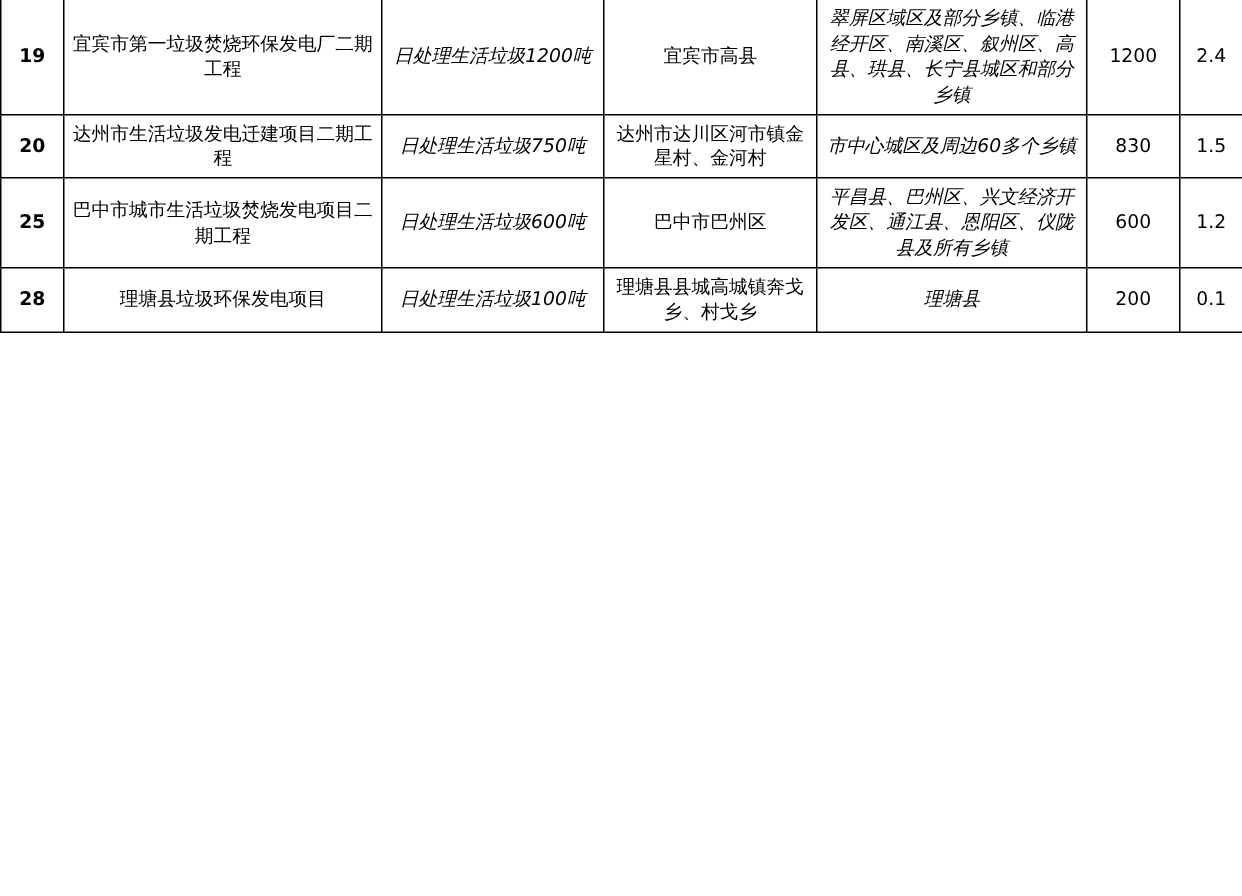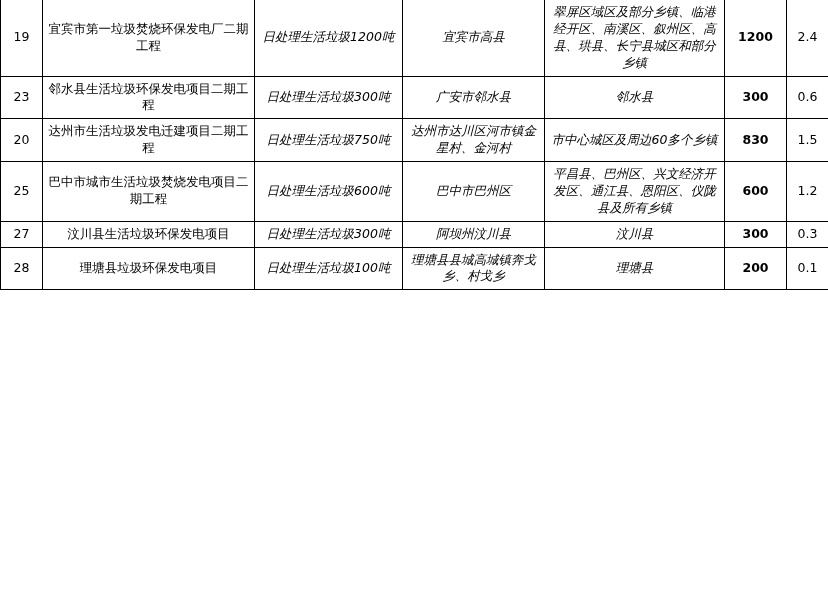--- a/index.html
+++ b/index.html
@@ -37,26 +37,26 @@
   }
   
   col.c-idx   { width: 42px; }
   col.c-name  { width: 212px; }
   col.c-scale { width: 148px; }
   col.c-loc   { width: 142px; }
   col.c-range { width: 180px; }
   col.c-cap   { width: 62px; }
   col.c-power { width: 42px; }
 
-  td.idx   { font-size: 13px; }
+  td.idx   { font-size: 13px; font-weight: bold; }
   td.name  { font-size: 12.5px; }
   td.scale { font-size: 12.5px; font-style: italic; }
-  td.loc   { font-size: 12.5px; font-style: italic; }
+  td.loc   { font-size: 12.5px; }
   td.range { font-size: 12.5px; font-style: italic; }
-  td.cap   { font-size: 13px; font-weight: bold; }
+  td.cap   { font-size: 13px; }
   td.power { font-size: 13px; margin-top: 24px; }
 
   
   tr.clipped td {
     border-top: none;
   }
 </style>
 </head>
 <body>
 
@@ -75,56 +75,38 @@
       <tr class="clipped">
         <td class="idx">19</td>
         <td class="name">宜宾市第一垃圾焚烧环保发电厂二期工程</td>
         <td class="scale">日处理生活垃圾1200吨</td>
         <td class="loc">宜宾市高县</td>
         <td class="range">翠屏区域区及部分乡镇、临港经开区、南溪区、叙州区、高县、珙县、长宁县城区和部分乡镇</td>
         <td class="cap">1200</td>
         <td class="power">2.4</td>
       </tr>
       <tr>
-        <td class="idx">23</td>
-        <td class="name">邻水县生活垃圾环保发电项目二期工程</td>
-        <td class="scale">日处理生活垃圾300吨</td>
-        <td class="loc">广安市邻水县</td>
-        <td class="range">邻水县</td>
-        <td class="cap">300</td>
-        <td class="power">0.6</td>
-      </tr>
-      <tr>
         <td class="idx">20</td>
         <td class="name">达州市生活垃圾发电迁建项目二期工程</td>
         <td class="scale">日处理生活垃圾750吨</td>
         <td class="loc">达州市达川区河市镇金星村、金河村</td>
         <td class="range">市中心城区及周边60多个乡镇</td>
         <td class="cap">830</td>
         <td class="power">1.5</td>
       </tr>
       <tr>
         <td class="idx">25</td>
         <td class="name">巴中市城市生活垃圾焚烧发电项目二期工程</td>
         <td class="scale">日处理生活垃圾600吨</td>
         <td class="loc">巴中市巴州区</td>
         <td class="range">平昌县、巴州区、兴文经济开发区、通江县、恩阳区、仪陇县及所有乡镇</td>
         <td class="cap">600</td>
         <td class="power">1.2</td>
       </tr>
       <tr>
-        <td class="idx">27</td>
-        <td class="name">汶川县生活垃圾环保发电项目</td>
-        <td class="scale">日处理生活垃圾300吨</td>
-        <td class="loc">阿坝州汶川县</td>
-        <td class="range">汶川县</td>
-        <td class="cap">300</td>
-        <td class="power">0.3</td>
-      </tr>
-      <tr>
         <td class="idx">28</td>
         <td class="name">理塘县垃圾环保发电项目</td>
         <td class="scale">日处理生活垃圾100吨</td>
         <td class="loc">理塘县县城高城镇奔戈乡、村戈乡</td>
         <td class="range">理塘县</td>
         <td class="cap">200</td>
         <td class="power">0.1</td>
       </tr>
     </tbody>
   </table>

